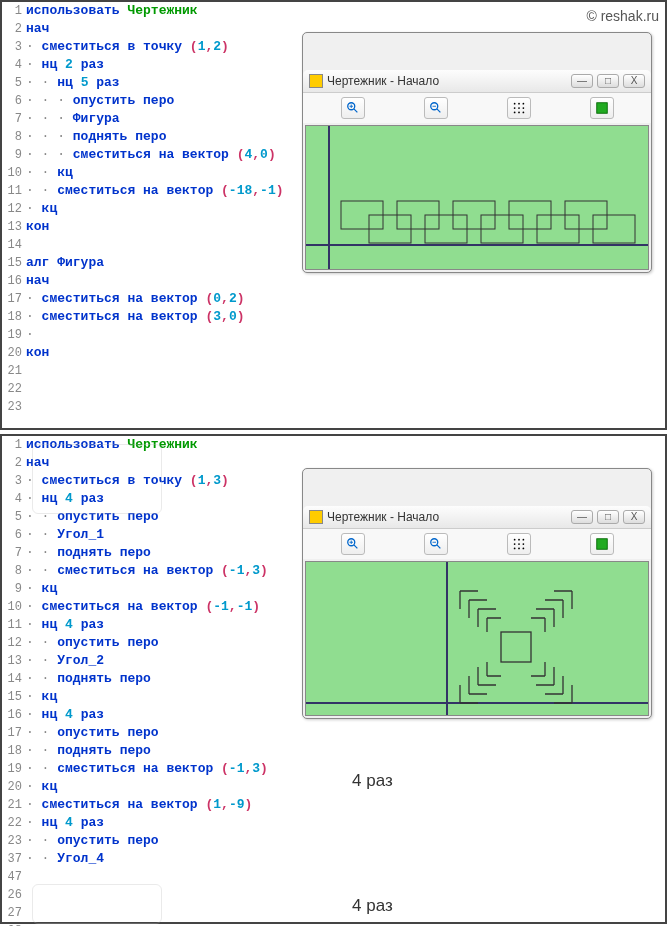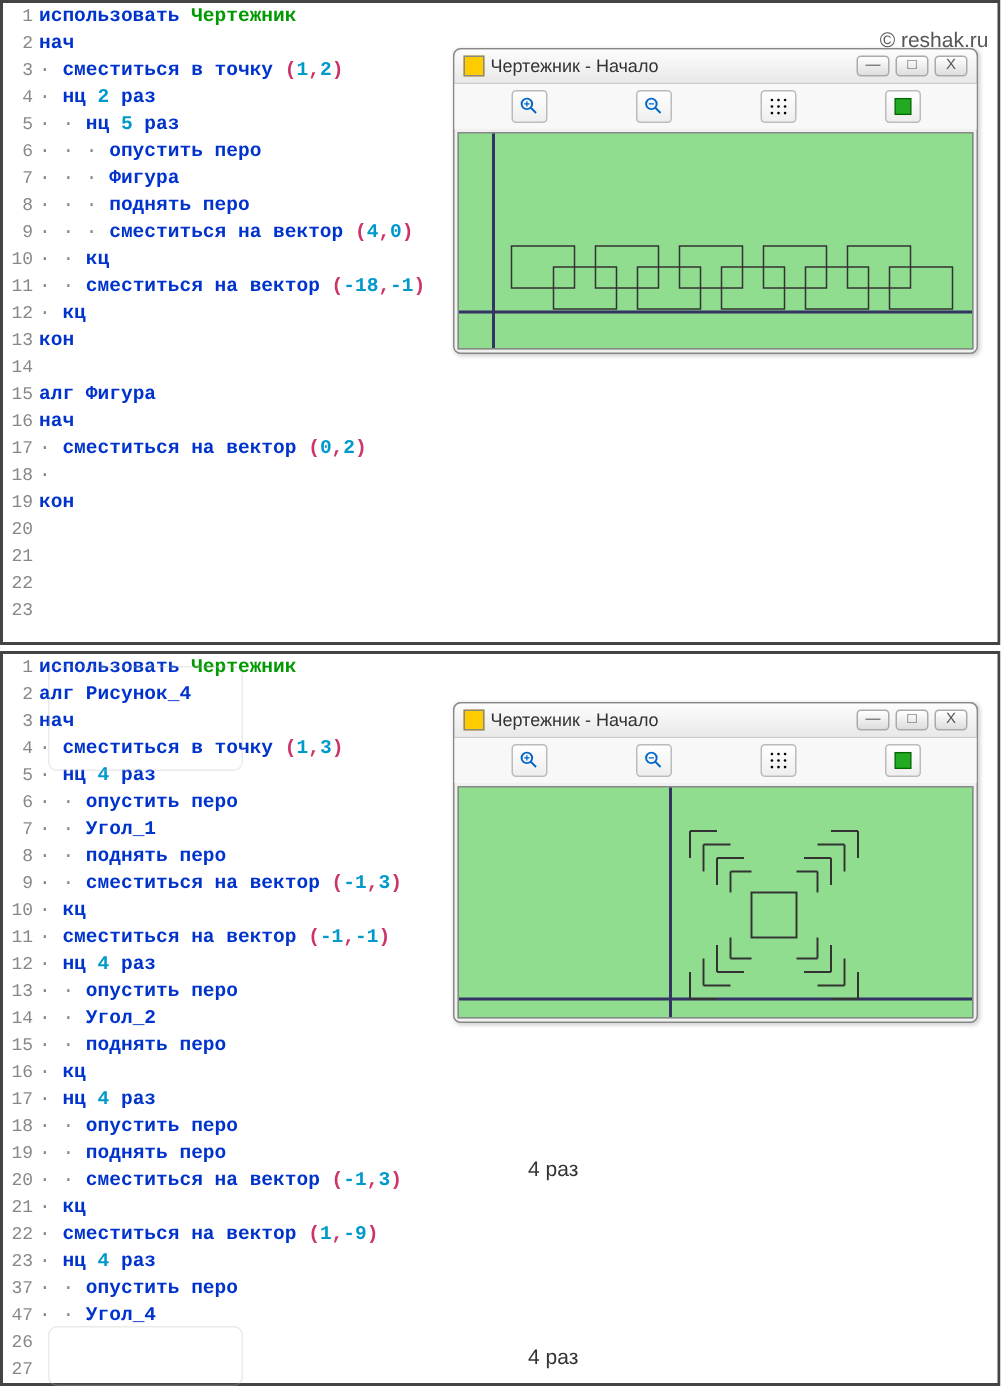--- a/index.html
+++ b/index.html
@@ -1,39 +1,39 @@
 <!DOCTYPE html>
 <html><head>
   <meta charset="utf-8">
   <style>
     * { margin: 0; padding: 0; box-sizing: border-box; }
     body { font-family: "Courier New", monospace; font-size: 13px; background: #fff; width: 667px; }
     .panel { border: 2px solid #444; margin-bottom: 4px; background: #fff; position: relative; }
-    .watermark { position: absolute; top: 16px; right: 6px; color: #555; font-size: 14px; font-family: Arial; z-index: 100; }
+    .watermark { position: absolute; top: 6px; right: 6px; color: #555; font-size: 14px; font-family: Arial; z-index: 100; }
     .code-area { display: flex; }
     .gutter { width: 24px; text-align: right; padding-right: 4px; color: #888; font-size: 12px; line-height: 18px; user-select: none; }
     .code { flex: 1; line-height: 18px; padding-right: 4px; }
     .line { white-space: pre; height: 18px; }
     .kw { color: #0033cc; font-weight: bold; }
     .mod { color: #009900; font-weight: bold; }
     .num { color: #0099cc; font-weight: bold; }
     .punct { color: #cc3366; font-weight: bold; }
     .dot { color: #888; }
     .window { position: absolute; background: #f0f0f0; border: 1px solid #888; border-radius: 5px; box-shadow: 1px 1px 3px rgba(0,0,0,0.2); }
-    .titlebar { display: flex; padding: 4px 6px; font-family: Arial; font-size: 12px; background: linear-gradient(#fdfdfd,#e8e8e8); border-bottom: 1px solid #ccc; border-radius: 5px 5px 0 0; }
+    .titlebar { display: flex; padding: 4px 6px; font-family: Arial; font-size: 12px; background: linear-gradient(#fdfdfd,#e8e8e8); border-bottom: 1px solid #ccc; border-radius: 5px 5px 0 0; margin-top: 37px; }
     .winicon { width: 14px; height: 14px; background: #ffcc00; border: 1px solid #888; margin-right: 4px; display: inline-block; }
     .wintitle { flex: 1; color: #333; }
     .winbtns { display: flex; gap: 4px; }
     .winbtn { width: 22px; height: 14px; border: 1px solid #aaa; border-radius: 3px; background: linear-gradient(#fff,#ddd); font-size: 10px; line-height: 12px; text-align: center; color: #555; cursor: pointer; }
     .toolbar { display: flex; justify-content: space-around; padding: 4px 8px; background: #f8f8f8; }
     .toolbtn { width: 24px; height: 22px; border: 1px solid #bbb; border-radius: 3px; background: linear-gradient(#fff,#eee); display: flex; align-items: center; justify-content: center; cursor: pointer; }
     .canvas { background: #90dd90; border: 1px solid #888; margin: 2px; position: relative; }
     .axis-h { position: absolute; height: 2px; background: #336; left: 0; right: 0; }
     .axis-v { position: absolute; width: 2px; background: #336; top: 0; bottom: 0; }
-    .annotation { position: absolute; font-family: Arial; font-size: 14px; color: #333; }
+    .annotation { position: absolute; font-family: Arial; font-size: 17px; color: #333; }
     .region-mark { position: absolute; border: 1px solid #bbb; border-radius: 6px; opacity: 0.3; pointer-events: none; }
     svg.overlay { position: absolute; top: 0; left: 0; }
     .tool-icon { width: 14px; height: 14px; }
   </style>
 </head>
 <body>
 
 <div class="panel" style="height:430px">
   <div class="watermark">© reshak.ru</div>
   <div class="code-area">
@@ -73,20 +73,21 @@
         <div class="line"><span class="dot">· · · </span><span class="kw">поднять перо</span></div>
         <div class="line"><span class="dot">· · · </span><span class="kw">сместиться на вектор </span><span class="punct">(</span><span class="num">4</span><span class="punct">,</span><span class="num">0</span><span class="punct">)</span></div>
         <div class="line"><span class="dot">· · </span><span class="kw">кц</span></div>
         <div class="line"><span class="dot">· · </span><span class="kw">сместиться на вектор </span><span class="punct">(</span><span class="num">-18</span><span class="punct">,</span><span class="num">-1</span><span class="punct">)</span></div>
         <div class="line"><span class="dot">· </span><span class="kw">кц</span></div>
         <div class="line"><span class="kw">кон</span></div>
         <div class="line"></div>
         <div class="line"><span class="kw">алг </span><span class="kw">Фигура</span></div>
         <div class="line"><span class="kw">нач</span></div>
         <div class="line"><span class="dot">· </span><span class="kw">сместиться на вектор </span><span class="punct">(</span><span class="num">0</span><span class="punct">,</span><span class="num">2</span><span class="punct">)</span></div>
+        <div class="line"><span class="dot">· </span><span class="kw">сместиться на вектор </span><span class="punct">(</span><span class="num">3</span><span class="punct">,</span><span class="num">0</span><span class="punct">)</span></div>
         <div class="line"><span class="dot">·</span></div>
         <div class="line"><span class="kw">кон</span></div>
       </div>
   </div>
 
   <div class="window" style="top:30px; left:300px; width:350px;">
     <div class="titlebar">
       <span class="winicon"></span>
       <span class="wintitle">Чертежник - Начало</span>
       <div class="winbtns">
@@ -180,21 +181,20 @@
         <div>22</div>
         <div>23</div>
         <div>37</div>
         <div>47</div>
         <div>26</div>
         <div>27</div>
         <div>28</div>
       </div>
     <div class="code" id="code2">
         <div class="line"><span class="kw">использовать </span><span class="mod">Чертежник</span></div>
-        <div class="line"><span class="kw">алг </span><span class="kw">Рисунок_4</span></div>
         <div class="line"><span class="kw">нач</span></div>
         <div class="line"><span class="dot">· </span><span class="kw">сместиться в точку </span><span class="punct">(</span><span class="num">1</span><span class="punct">,</span><span class="num">3</span><span class="punct">)</span></div>
         <div class="line"><span class="dot">· </span><span class="kw">нц </span><span class="num">4</span><span class="kw"> раз</span></div>
         <div class="line"><span class="dot">· · </span><span class="kw">опустить перо</span></div>
         <div class="line"><span class="dot">· · </span><span class="kw">Угол_1</span></div>
         <div class="line"><span class="dot">· · </span><span class="kw">поднять перо</span></div>
         <div class="line"><span class="dot">· · </span><span class="kw">сместиться на вектор </span><span class="punct">(</span><span class="num">-1</span><span class="punct">,</span><span class="num">3</span><span class="punct">)</span></div>
         <div class="line"><span class="dot">· </span><span class="kw">кц</span></div>
         <div class="line"><span class="dot">· </span><span class="kw">сместиться на вектор </span><span class="punct">(</span><span class="num">-1</span><span class="punct">,</span><span class="num">-1</span><span class="punct">)</span></div>
         <div class="line"><span class="dot">· </span><span class="kw">нц </span><span class="num">4</span><span class="kw"> раз</span></div>

